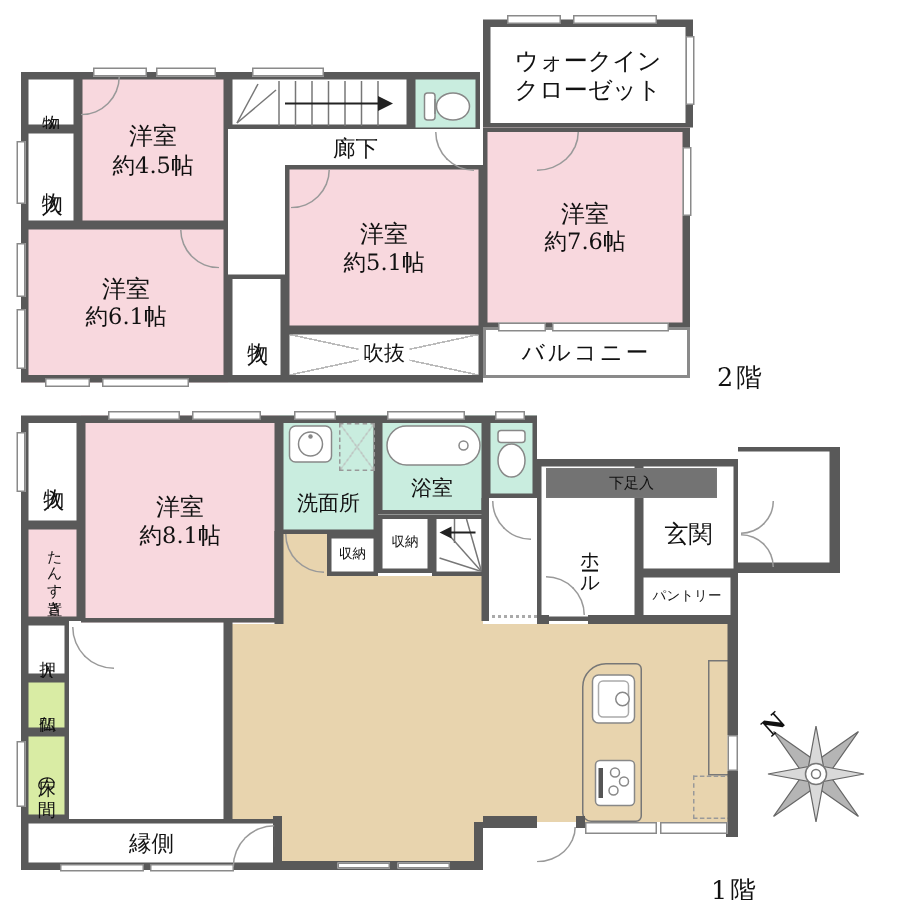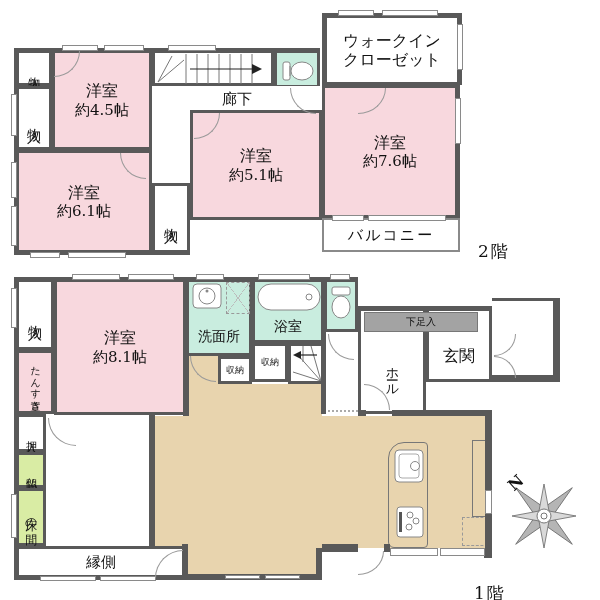--- a/index.html
+++ b/index.html
@@ -16,21 +16,21 @@
   .win{position:absolute;background:#fff;border:1px solid #8a8a8a;box-sizing:border-box;}
   .door{position:absolute;box-sizing:border-box;border:0 solid #999;}
   .door.ctl{border-right-width:1px;border-bottom-width:1px;border-radius:0 0 100% 0;}
   .door.ctr{border-left-width:1px;border-bottom-width:1px;border-radius:0 0 0 100%;}
   .door.cbl{border-top-width:1px;border-right-width:1px;border-radius:0 100% 0 0;}
   .door.cbr{border-top-width:1px;border-left-width:1px;border-radius:100% 0 0 0;}
   .xfill{background-image:
      linear-gradient(to bottom right,transparent 49%,#bbb 49%,#bbb 51%,transparent 51%),
      linear-gradient(to top right,transparent 49%,#bbb 49%,#bbb 51%,transparent 51%);}
   .xbox{position:absolute;box-sizing:border-box;border:1px dashed #999;}
-  .thin{position:absolute;box-sizing:border-box;border:1px solid #777;background:#a3a3a3;
+  .thin{position:absolute;box-sizing:border-box;border:1px solid #777;background:#737373;
         display:flex;align-items:center;justify-content:center;}
   .lbl{font-size:16px;} .sz{font-size:15px;} .small{font-size:10px;} .tiny{font-size:9px;}
   .floorlabel{position:absolute;font-size:17px;letter-spacing:2px;margin-top:16px;}
   .tline{position:absolute;background:#abc773;}
   .dash{position:absolute;border-top:2px dotted #aaa;}
   svg{position:absolute;}
 </style>
 </head>
 <body>
 
@@ -95,20 +95,23 @@
   <div class="room pink" style="left:190px;top:110px;width:132px;height:110px;">
     <span class="lbl">洋室</span>
     <span class="sz">約5.1帖</span>
   </div>
 
   <div class="room pink" style="left:322px;top:85px;width:138px;height:133px;border-width:3px 5px 3px 3px;">
     <span class="lbl">洋室</span>
     <span class="sz">約7.6帖</span>
   </div>
 
+  <div class="room white xfill" style="left:190px;top:220px;width:132px;height:35px;border-width:3px 3px 5px 3px;">
+    <span style="font-size:14px;background:#fff;padding:0 3px;">吹抜</span>
+  </div>
 
   <div class="room white" style="left:322px;top:218px;width:138px;height:34px;border:2px solid #8a8a8a;">
     <span style="font-size:15px;letter-spacing:2px;text-align:center;">バルコニー</span>
   </div>
 
   <div class="floorlabel" style="left:478px;top:224px;">2階</div>
 
   <div class="win" style="left:11px;top:94px;width:6px;height:42px;"></div>
   <div class="win" style="left:11px;top:162px;width:6px;height:36px;"></div>
   <div class="win" style="left:11px;top:206px;width:6px;height:40px;"></div>
@@ -193,20 +196,23 @@
   <div class="room white" style="left:358px;top:306px;width:68px;height:108px;border-width:5px 3px 3px 3px;"></div>
   <div class="room nob" style="left:380px;top:338px;width:24px;height:72px;">
     <span class="vtext" style="font-size:13px;">ホール</span>
   </div>
   <div class="room white" style="left:426px;top:306px;width:66px;height:76px;border-width:5px 3px 3px 3px;">
     <span class="lbl" style="margin-top:22px;">玄関</span>
   </div>
   <div class="thin" style="left:364px;top:312px;width:114px;height:20px;">
     <span class="small">下足入</span>
   </div>
+  <div class="room white" style="left:426px;top:382px;width:66px;height:32px;border-width:3px 5px 3px 3px;">
+    <span class="tiny">パントリー</span>
+  </div>
   <div class="room white" style="left:492px;top:298px;width:68px;height:84px;border-width:3px 7px 7px 0;"></div>
   <div class="door ctl" style="left:494px;top:334px;width:22px;height:22px;"></div>
   <div class="door cbl" style="left:494px;top:356px;width:22px;height:22px;"></div>
 
   <div class="room nob tan" style="left:186px;top:356px;width:32px;height:60px;"></div>
   <div class="room nob tan" style="left:218px;top:384px;width:104px;height:32px;"></div>
   <div class="room nob tan" style="left:152px;top:416px;width:336px;height:132px;"></div>
   <div class="room nob tan" style="left:186px;top:548px;width:136px;height:30px;"></div>
 
   <div style="position:absolute;left:388px;top:442px;width:40px;height:106px;box-sizing:border-box;

